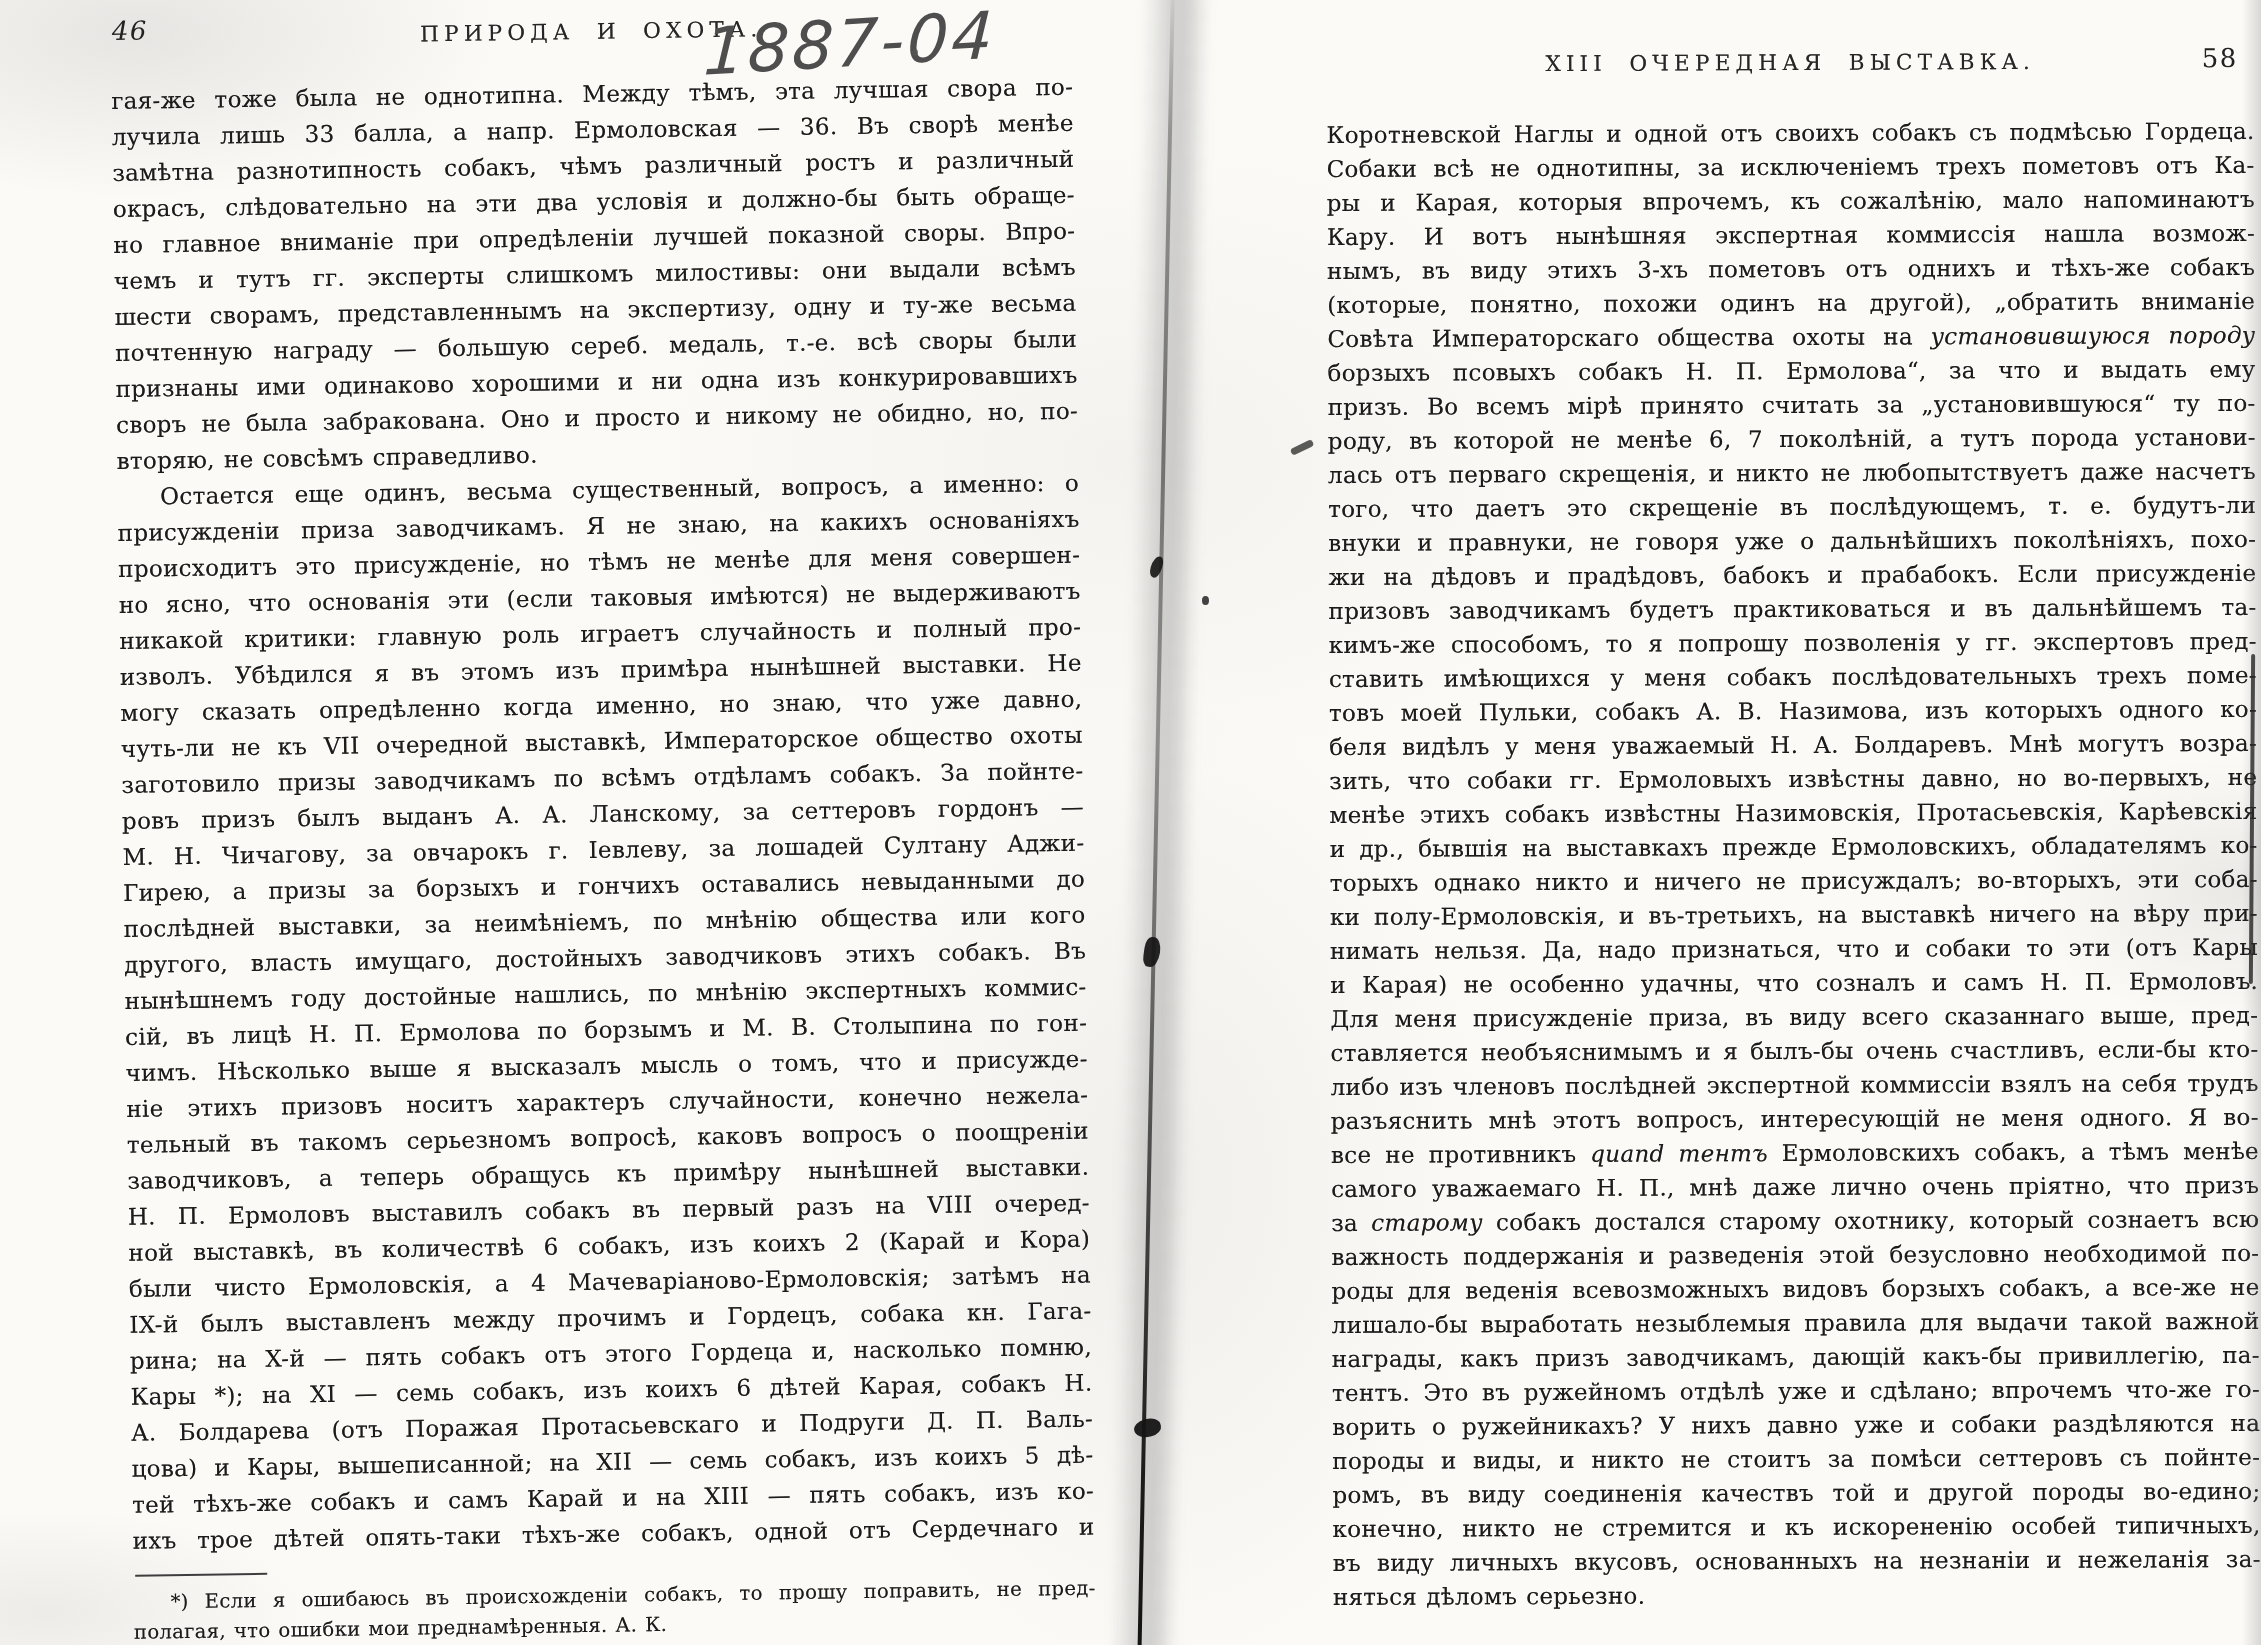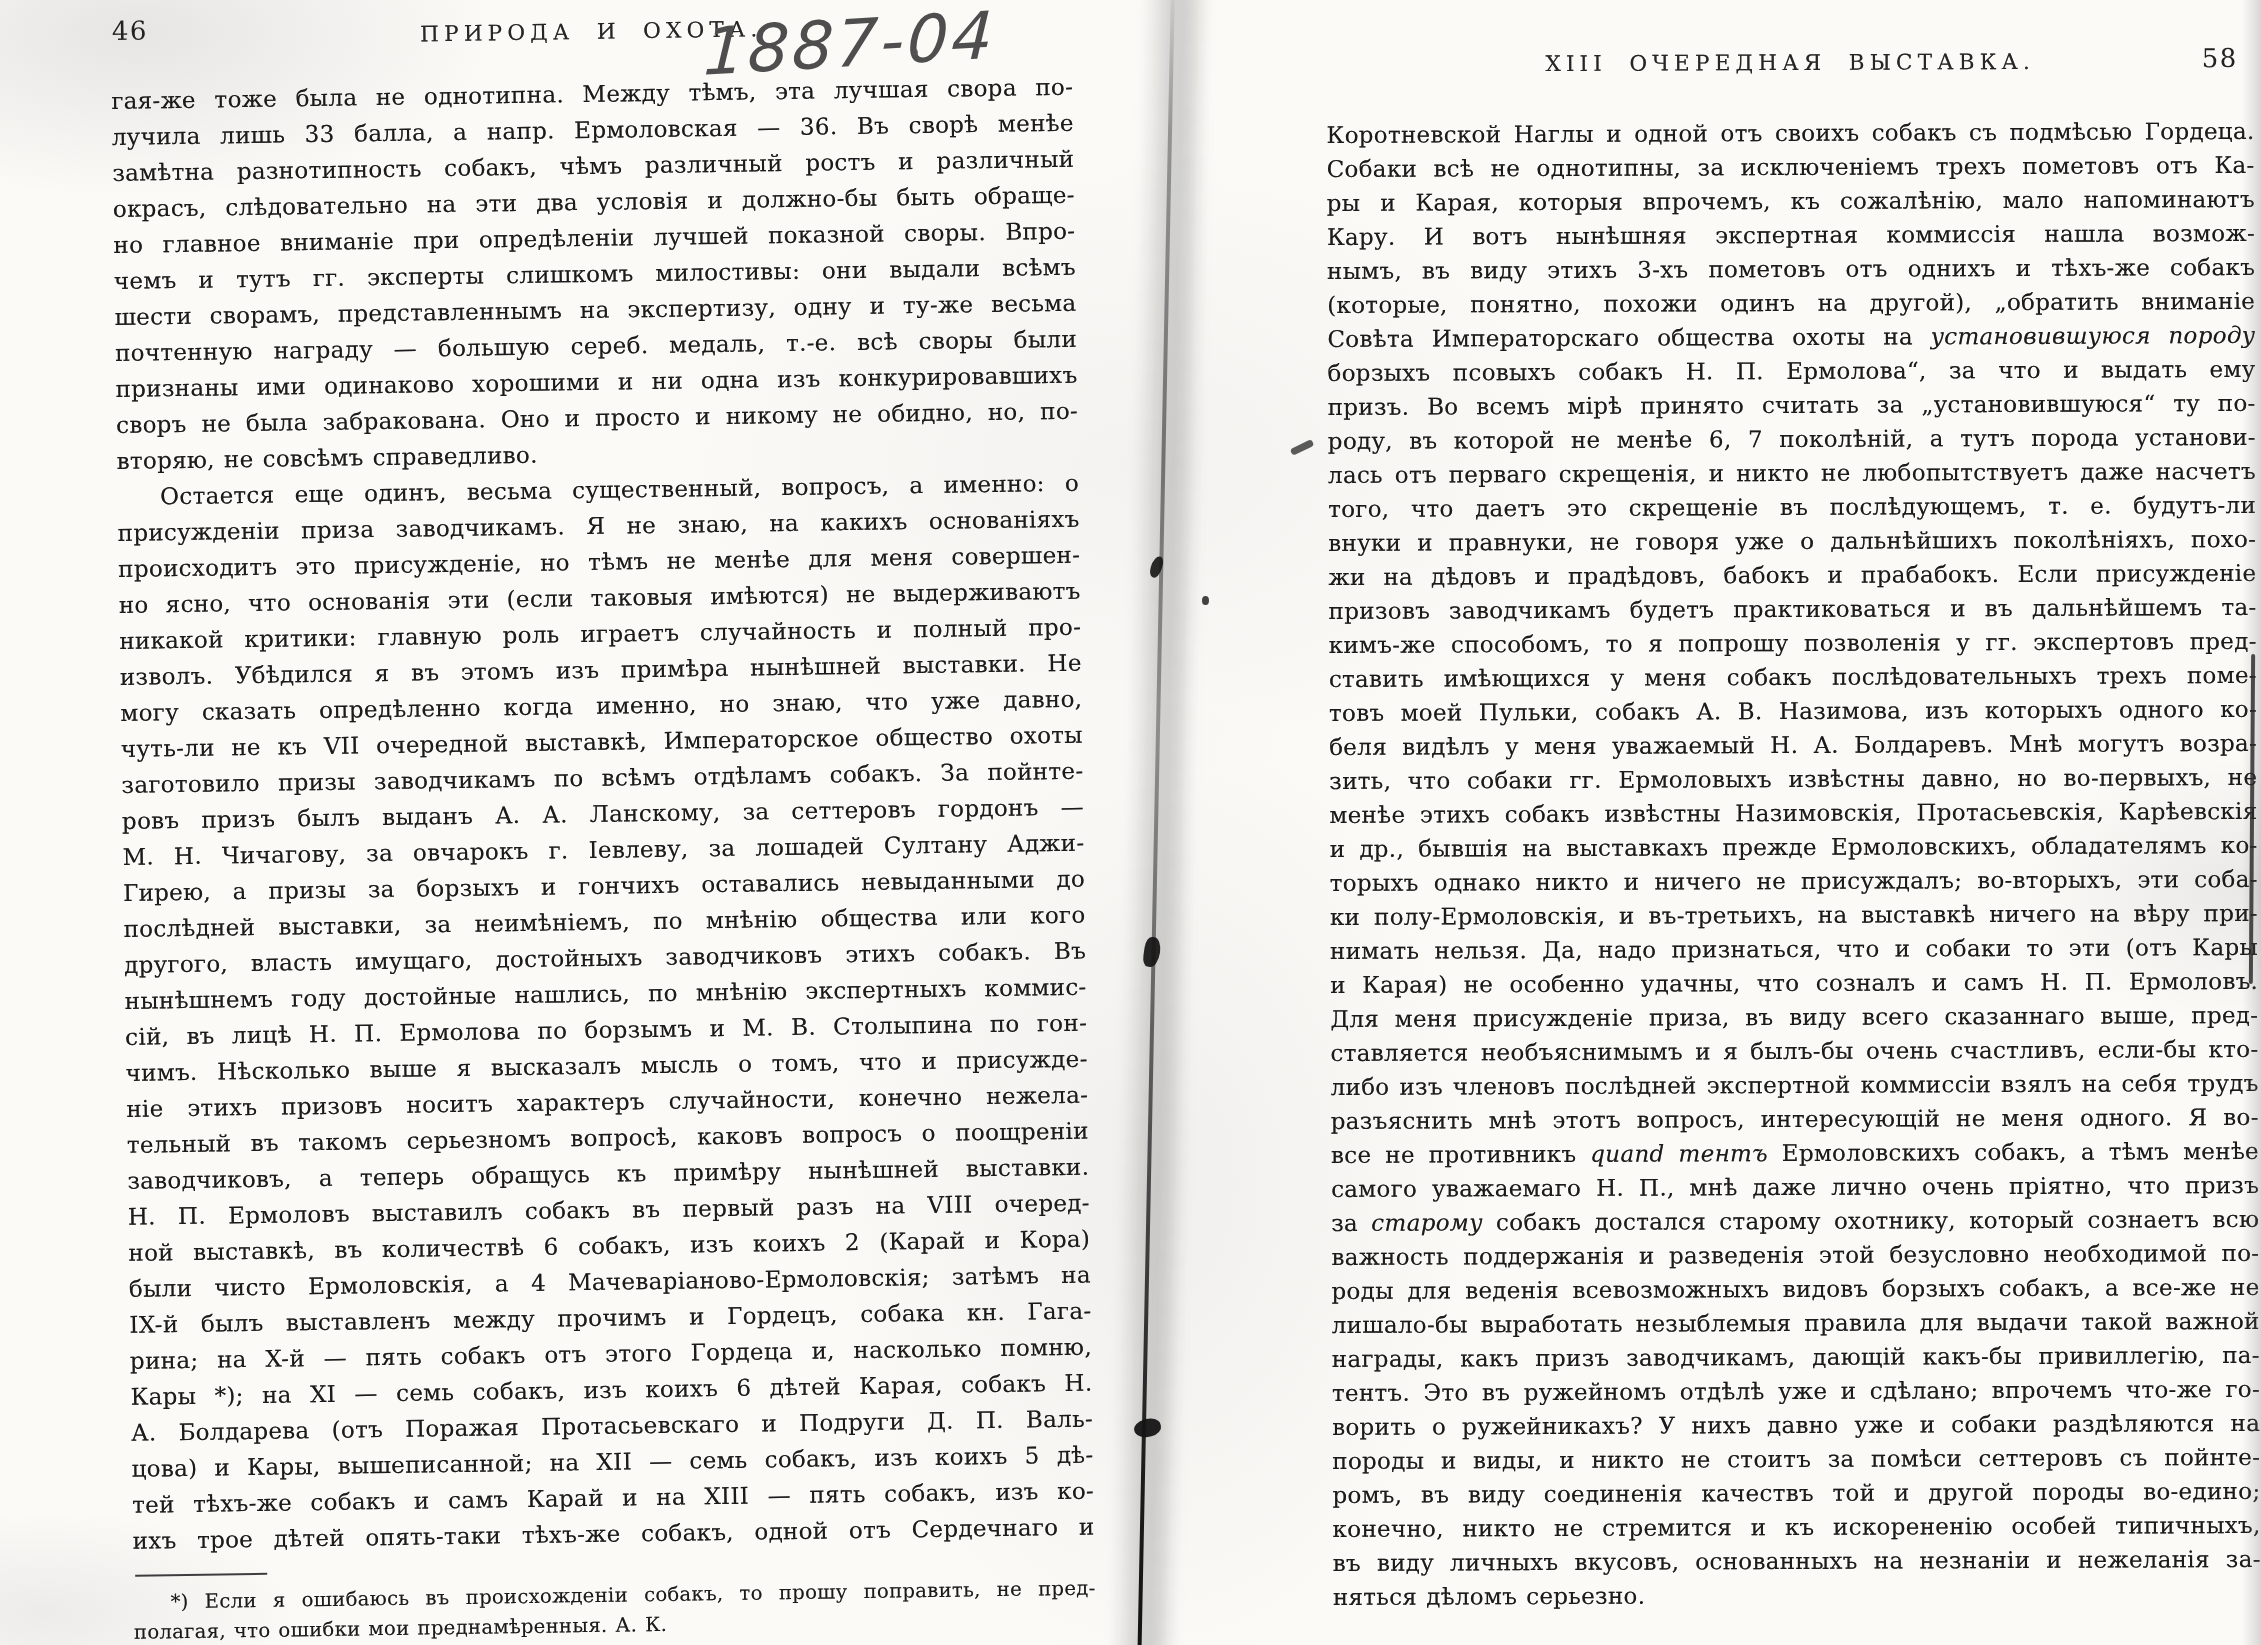--- a/index.html
+++ b/index.html
@@ -16,21 +16,21 @@
       radial-gradient(ellipse 481px 703px at 51% 72%, rgba(140,140,140,.10), transparent 70%),
       radial-gradient(ellipse 311px 192px at 99% 54%, rgba(125,125,125,.14), transparent 70%),
       radial-gradient(ellipse 370px 148px at 2% 98%, rgba(130,130,130,.12), transparent 70%),
       #fbfaf7;
   }
   .page{position:absolute;}
   .page-left{left:110px;top:13.3px;width:962px;transform:rotate(-0.85deg);transform-origin:0 0;}
   .page-right{left:1326px;top:22px;width:928px;transform:rotate(-0.25deg);transform-origin:0 0;}
   .head{position:relative;height:55px;}
   .page-num{position:absolute;top:3px;font-size:26px;letter-spacing:1.5px;color:#222;}
-  .page-num-left{left:1.5px;}
+  .page-num-left{left:1.5px;font-style:italic;}
   .page-num-right{right:16.3px;top:25px;}
   .running-title{
     position:absolute;left:0;right:0;text-align:center;
     font-size:21.5px;letter-spacing:5.2px;word-spacing:10.4px;color:#262626;
     text-shadow:0 0 0.4px rgba(30,30,30,.5);
   }
   .running-title-left{top:13.3px;}
   .running-title-right{top:30px;}
   .annotation{
     position:absolute;left:593px;top:4.4px;

